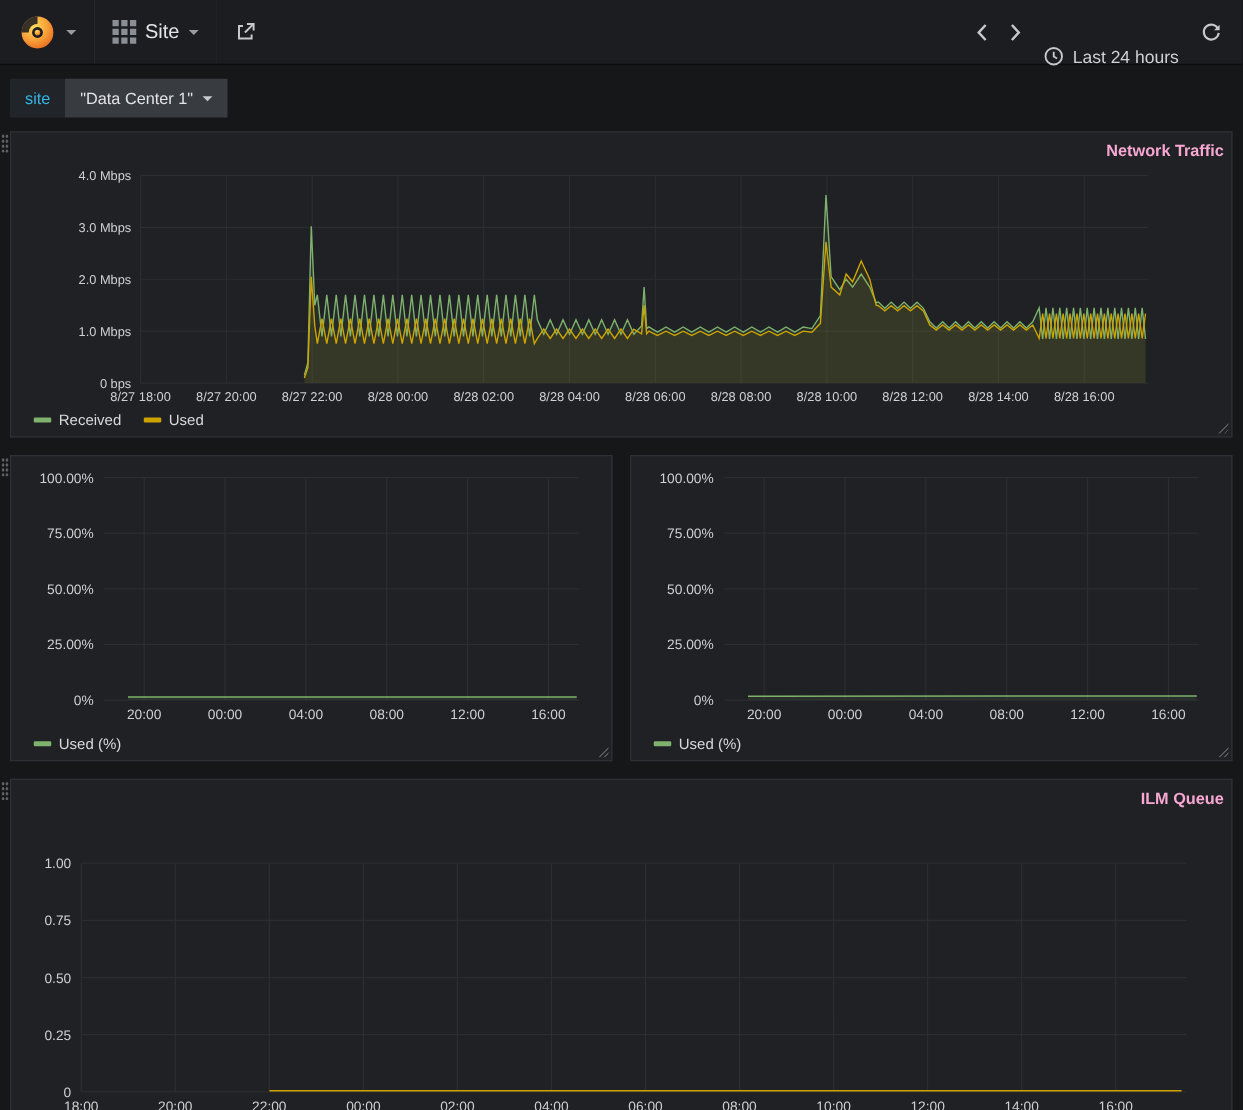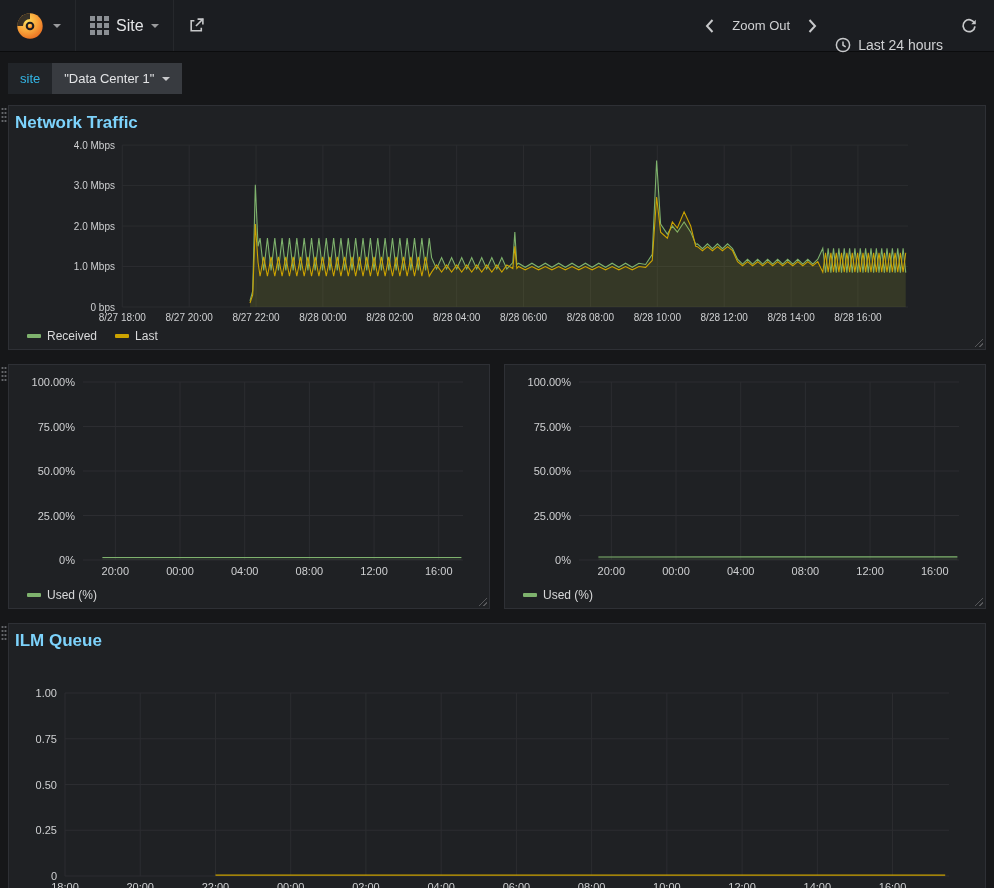--- a/index.html
+++ b/index.html
@@ -67,22 +67,22 @@
     background-image: radial-gradient(circle, #64666a 1px, transparent 1.2px);
     background-size: 3px 4px; cursor: pointer;
   }
   .panel {
     position: relative; flex: 1; min-width: 0;
     background: #1f2124; border: 1px solid #2e3035;
     display: flex; flex-direction: column;
     padding: 3px 6px 2px 6px;
   }
   .panel-title {
-    text-align: left; font-size: 17px; font-weight: bold;
-    color: #7dd3fc; padding: 4px 0 3px 0; cursor: move; flex: 0 0 auto;
+    text-align: right; font-size: 13px; font-weight: bold;
+    color: #f9a8d4; padding: 4px 0 3px 0; cursor: move; flex: 0 0 auto;
   }
   .chart-wrap { flex: 1 1 auto; min-height: 0; }
   .chart-wrap svg { width: 100%; height: 100%; display: block; }
   .legend {
     flex: 0 0 auto; display: flex; align-items: flex-end; gap: 18px;
     padding: 2px 4px 4px 12px; font-size: 12px; color: #d8d9da;
   }
   .legend-item { display: inline-flex; align-items: center; cursor: pointer; }
   .legend-swatch { display: inline-block; width: 14px; height: 4px; border-radius: 1px; margin-right: 6px; }
   .resize-corner {
@@ -144,23 +144,20 @@
         </span>
       </div>
     </div>
     <div class="nav-right">
       <div class="nav-btn">
         <span class="icon-wrap">
           <svg width="9" height="14" viewBox="0 0 9 14" fill="none" stroke="#c7c8ca" stroke-width="2">
               <path d="M7.5 1 L2 7 L7.5 13"></path>
             </svg>
         </span>
-      </div>
-      <div class="nav-btn">
-        <span>Zoom Out</span>
       </div>
       <div class="nav-btn">
         <span class="icon-wrap">
           <svg width="9" height="14" viewBox="0 0 9 14" fill="none" stroke="#c7c8ca" stroke-width="2">
               <path d="M1.5 1 L7 7 L1.5 13"></path>
             </svg>
         </span>
       </div>
       <div class="nav-btn time">
         <span class="icon-wrap">
@@ -240,21 +237,21 @@
               <polyline points="210.4,183.6 213.4,174.7 216.3,96.8 219.3,139.1 221.5,154.2 225.5,132.8 229.6,154.2 233.6,132.8 237.7,154.2 241.7,132.8 245.7,154.2 249.8,132.8 253.8,154.2 257.9,132.8 261.9,154.2 266.0,132.8 270.0,154.2 274.1,132.8 278.1,154.2 282.1,132.8 286.2,154.2 290.2,132.8 294.3,154.2 298.3,132.8 302.4,154.2 306.4,132.8 310.4,154.2 314.5,132.8 318.5,154.2 322.6,132.8 326.6,154.2 330.7,132.8 334.7,154.2 338.8,132.8 342.8,154.2 346.8,132.8 350.9,154.2 354.9,132.8 359.0,154.2 363.0,132.8 367.1,154.2 371.1,132.8 375.2,154.2 379.2,132.8 383.2,154.2 387.3,132.8 391.3,154.2 395.4,132.8 399.4,154.2 403.5,132.8 407.5,154.2 410.1,149.7 415.6,141.7 421.1,149.7 426.6,141.7 432.1,149.7 437.7,141.7 443.2,149.7 448.7,141.7 454.2,149.7 459.7,141.7 465.2,149.7 470.7,141.7 476.3,149.7 481.8,141.7 487.3,149.7 492.8,141.7 499.4,145.7 501.6,121.3 503.8,145.7 505.7,143.5 513.0,147.1 520.4,143.5 527.7,147.1 535.1,143.5 542.4,147.1 549.8,143.5 557.1,147.1 564.5,143.5 571.9,147.1 579.2,143.5 586.6,147.1 593.9,143.5 601.3,147.1 608.6,143.5 616.0,147.1 623.3,143.5 630.7,147.1 638.0,143.5 645.4,144.4 652.7,136.8 657.5,67.0 661.9,105.7 669.3,112.4 674.8,94.5 680.3,101.2 687.7,83.4 695.0,99.0 700.5,121.3 702.4,121.7 707.9,126.1 713.4,121.7 718.9,126.1 724.4,121.7 729.9,126.1 735.5,121.7 741.0,126.1 746.5,138.2 752.0,142.6 757.5,138.2 763.0,142.6 768.6,138.2 774.1,142.6 779.6,138.2 785.1,142.6 790.6,138.2 796.1,142.6 801.6,138.2 807.2,142.6 812.7,138.2 818.2,142.6 823.7,138.2 829.2,142.6 834.7,138.2 840.2,149.7 843.2,128.4 846.1,149.7 849.1,128.4 852.0,149.7 855.0,128.4 857.9,149.7 860.8,128.4 863.8,149.7 866.7,128.4 869.7,149.7 872.6,128.4 875.5,149.7 878.5,128.4 881.4,149.7 884.4,128.4 887.3,149.7 890.2,128.4 893.2,149.7 896.1,128.4 899.1,149.7 902.0,128.4 905.0,149.7 907.9,128.4 910.8,149.7 913.8,128.4 916.7,149.7 919.7,128.4 922.6,149.7 925.5,128.4 928.5,149.7 931.4,128.4" fill="none" stroke="#cca300" stroke-width="1.2"></polyline>
             </svg>
         </div>
         <div class="legend">
             <span class="legend-item">
               <span class="legend-swatch" style="background: rgb(126, 178, 109);"></span>
               <span>Received</span>
             </span>
             <span class="legend-item">
               <span class="legend-swatch" style="background: rgb(204, 163, 0);"></span>
-              <span>Last</span>
+              <span>Used</span>
             </span>
           </div>
         <span class="resize-corner"></span>
       </section>
     </div>
 
     <div class="row row-h245">
       <span class="drag-dots"></span>
       <section class="panel">
         <div class="chart-wrap">

